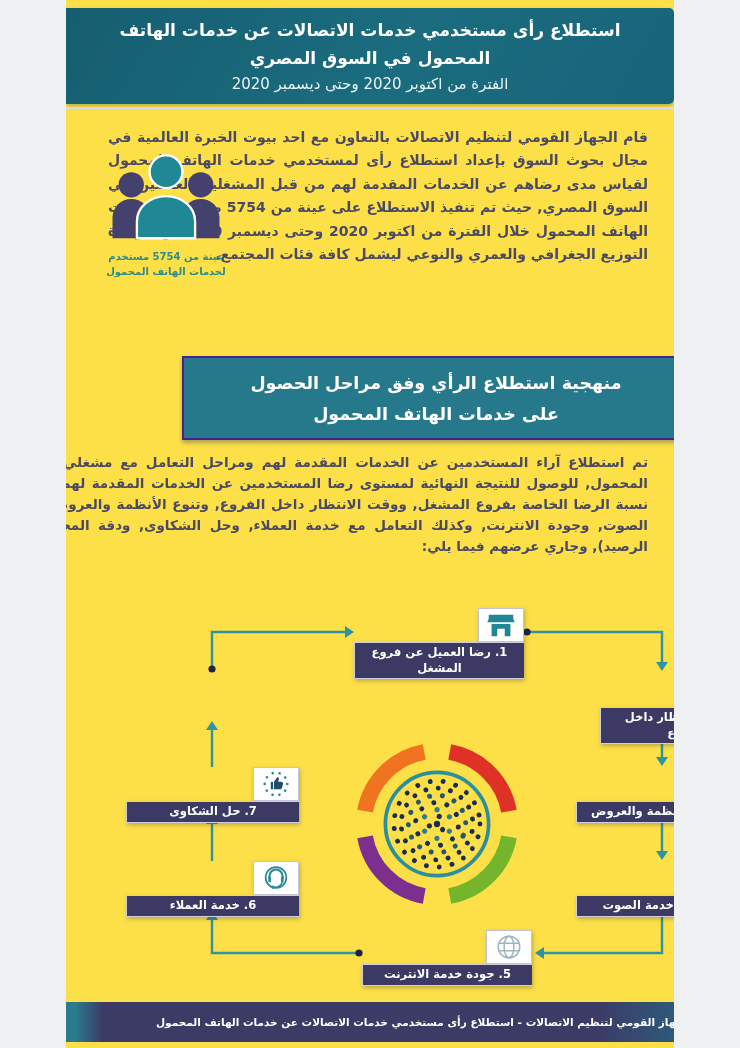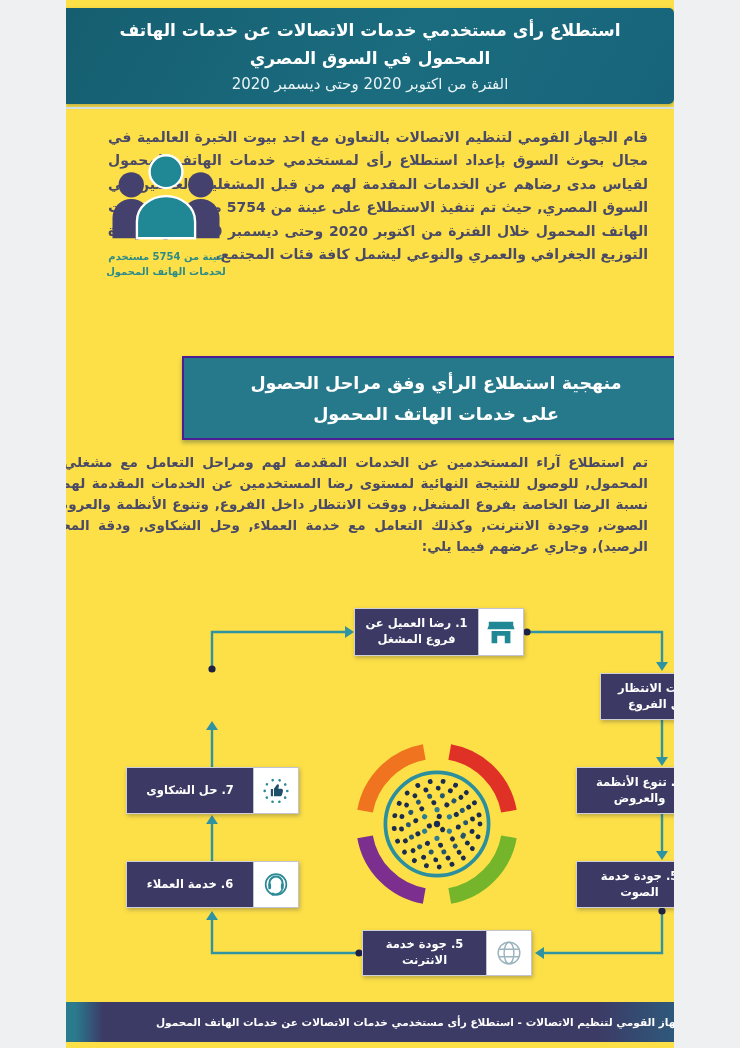--- a/index.html
+++ b/index.html
@@ -30,21 +30,21 @@
     color:#fff; text-align:center; font-size:17.5px; font-weight:bold; line-height:1.78; padding-top:10px; }
 
   .method-para { position:absolute; top:452px; right:26px; width:690px;
     font-size:13.5px; font-weight:bold; line-height:1.56; color:#4a4a66; text-align:justify; }
 
   
   .diagram { position:absolute; left:0; top:600px; width:740px; height:400px; }
   .flow-svg { position:absolute; left:0; top:0; width:740px; height:400px; }
   .center-logo { position:absolute; left:285px; top:138px; width:172px; height:172px; }
 
-  .step { position:absolute; display:flex; flex-direction:row; align-items:stretch;
+  .step { position:absolute; display:flex; flex-direction:column; align-items:stretch;
     filter:drop-shadow(1px 2px 2px rgba(40,40,70,.30)); }
   .step-icon { width:46px; background:#ffffff; border:1px solid #c3c3d2;
     display:flex; align-items:center; justify-content:center; flex:none; }
   .step-label { flex:1; background:#3c3a64; border:1px solid #cfcfda; border-right:none;
     color:#fff; font-size:11.5px; font-weight:bold; line-height:1.35;
     display:flex; align-items:center; justify-content:center; text-align:center; padding:2px 5px; }
   .s1 { left:288px; top:8px;  width:170px; height:48px; }
   .s2 { left:510px; top:73px; width:172px; height:47px;margin-left:24px; }
   .s3 { left:510px; top:167px;width:172px; height:47px;justify-content:space-between; }
   .s4 { left:510px; top:261px;width:172px; height:47px; }

